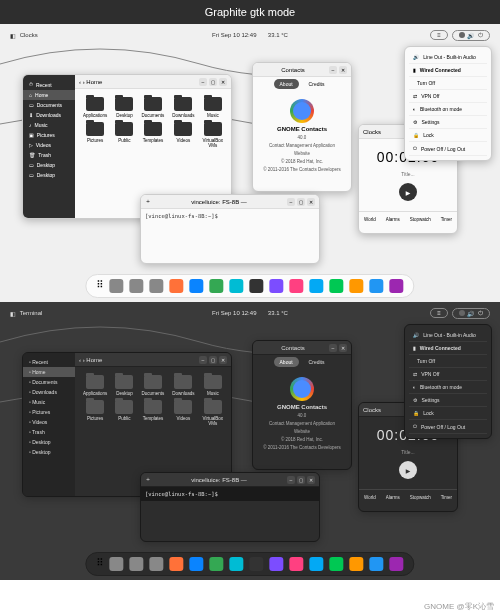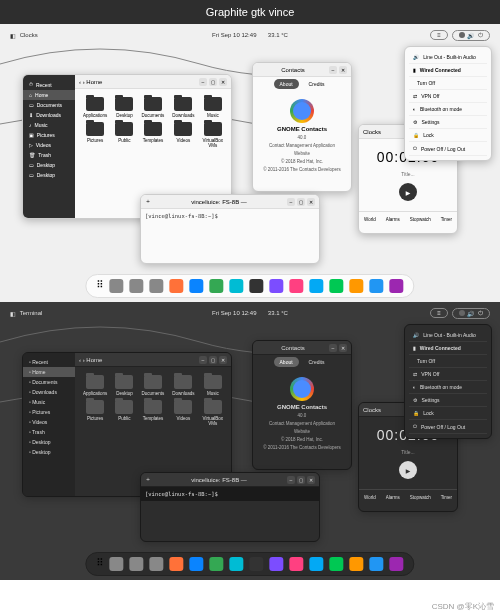--- a/index.html
+++ b/index.html
@@ -72,21 +72,21 @@
 .watermark{position:absolute;bottom:2px;right:6px;font-size:8px;color:#999}
 .tabs{display:flex;gap:4px;font-size:5px;padding:2px 4px}
 .tab{padding:2px 6px;border-radius:8px}
 .tab.active{background:#555;color:#fff}
 .dark .tab.active{background:#666}
 .light-dot{width:6px;height:6px;border-radius:50%;background:#666;display:inline-block}
 </style>
 </head>
 <body>
 
-<div class="title-bar">Graphite gtk vince</div>
+<div class="title-bar">Graphite gtk mode</div>
 
 <div class="desktop light">
 <svg class="wavy">
       <path d="M0,40 Q100,10 200,40 T500,30"></path>
       <path d="M0,100 Q150,70 300,110 T500,90"></path>
       <path d="M0,180 Q180,150 350,190 T500,170"></path>
       <path d="M0,250 Q120,220 280,260 T500,240"></path>
     </svg>
 
 <div class="topbar left">
@@ -482,13 +482,13 @@
       <span class="dock-ic" style="background: rgb(124, 77, 255);"></span>
       <span class="dock-ic" style="background: rgb(255, 64, 129);"></span>
       <span class="dock-ic" style="background: rgb(3, 169, 244);"></span>
       <span class="dock-ic" style="background: rgb(0, 200, 83);"></span>
       <span class="dock-ic" style="background: rgb(255, 152, 0);"></span>
       <span class="dock-ic" style="background: rgb(33, 150, 243);"></span>
       <span class="dock-ic" style="background: rgb(156, 39, 176);"></span>
     </div>
 </div>
 
-<div class="watermark">CSDN @零K沁雪</div>
+<div class="watermark">GNOME @零K沁雪</div>
 
 </body></html>

